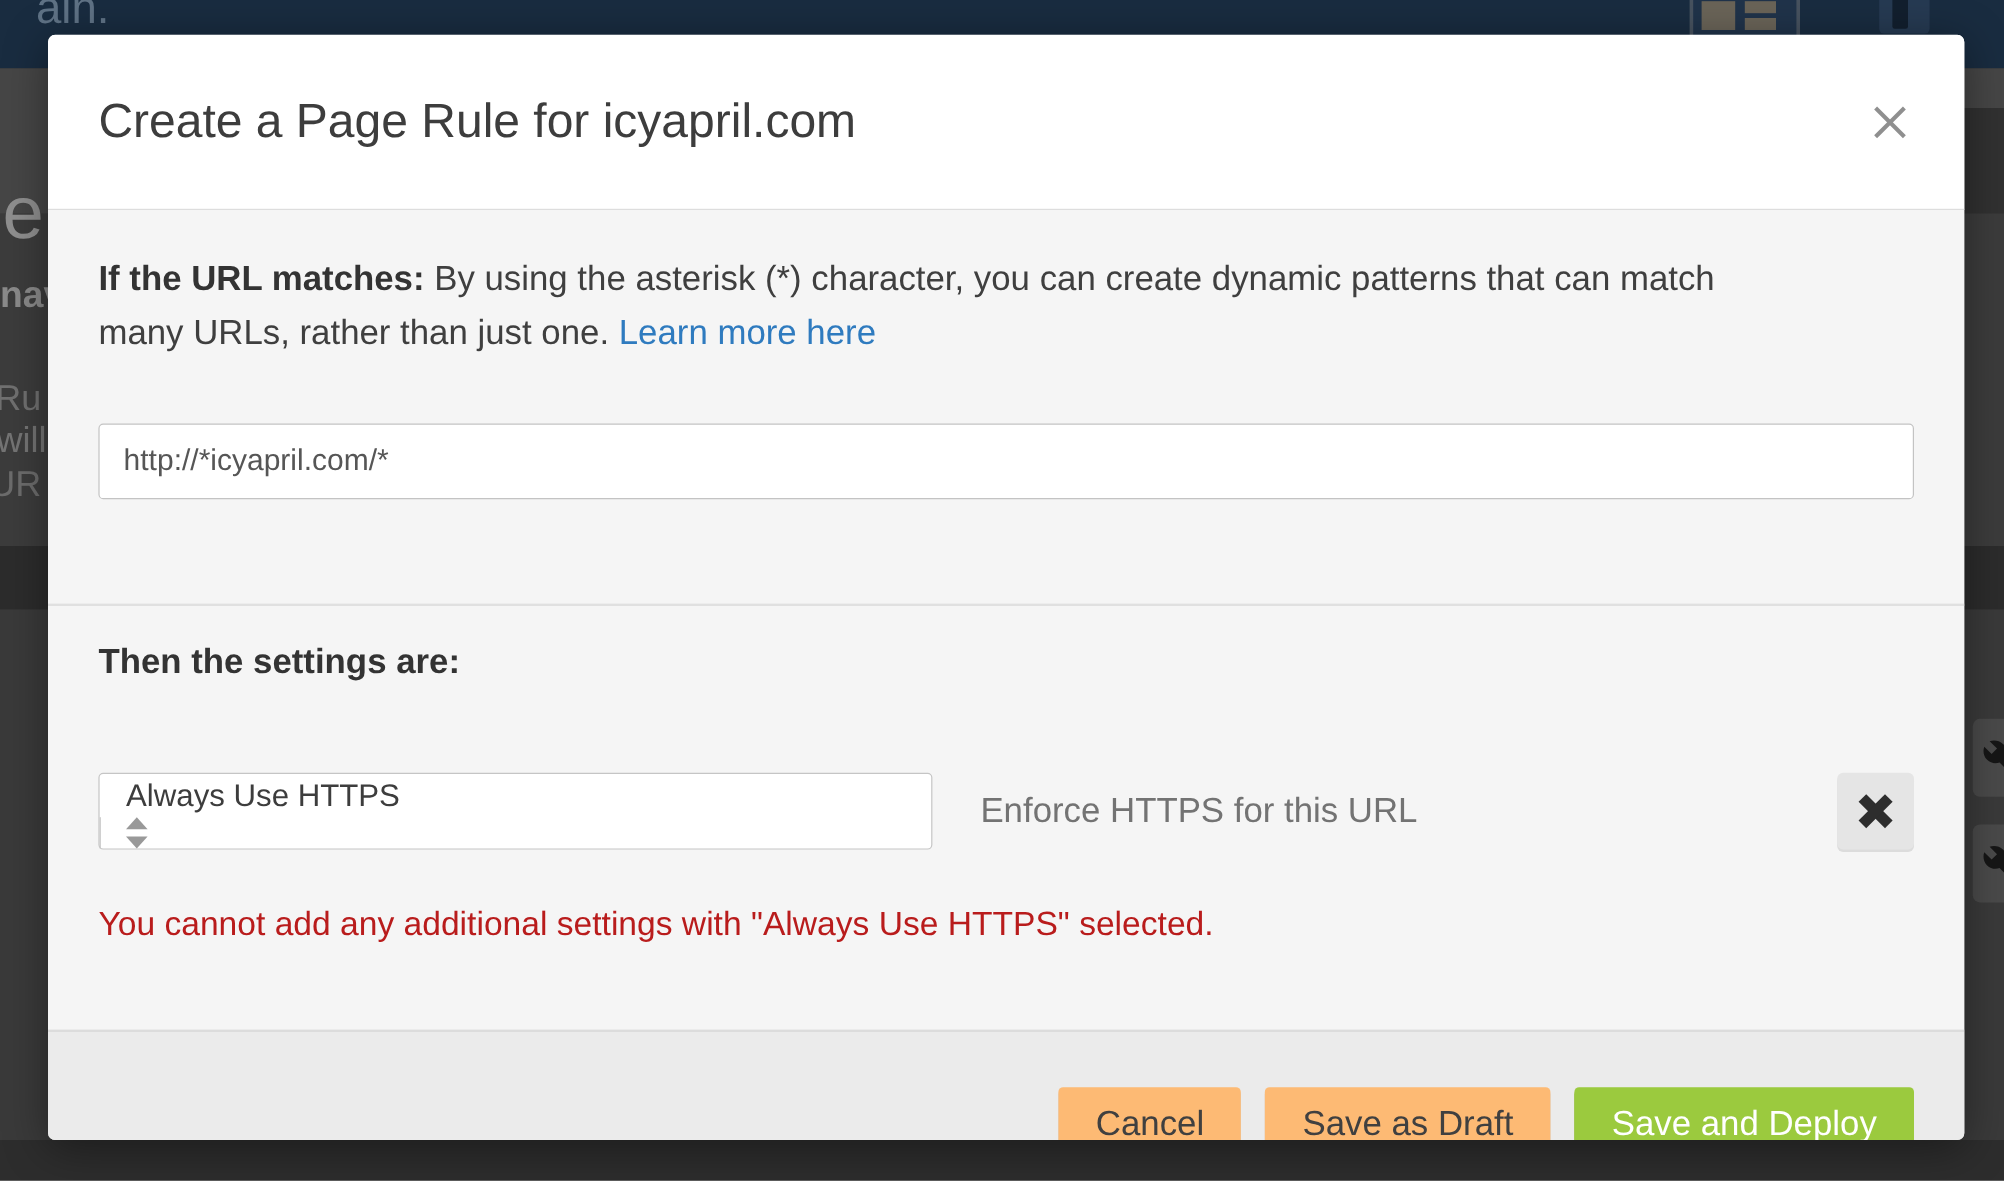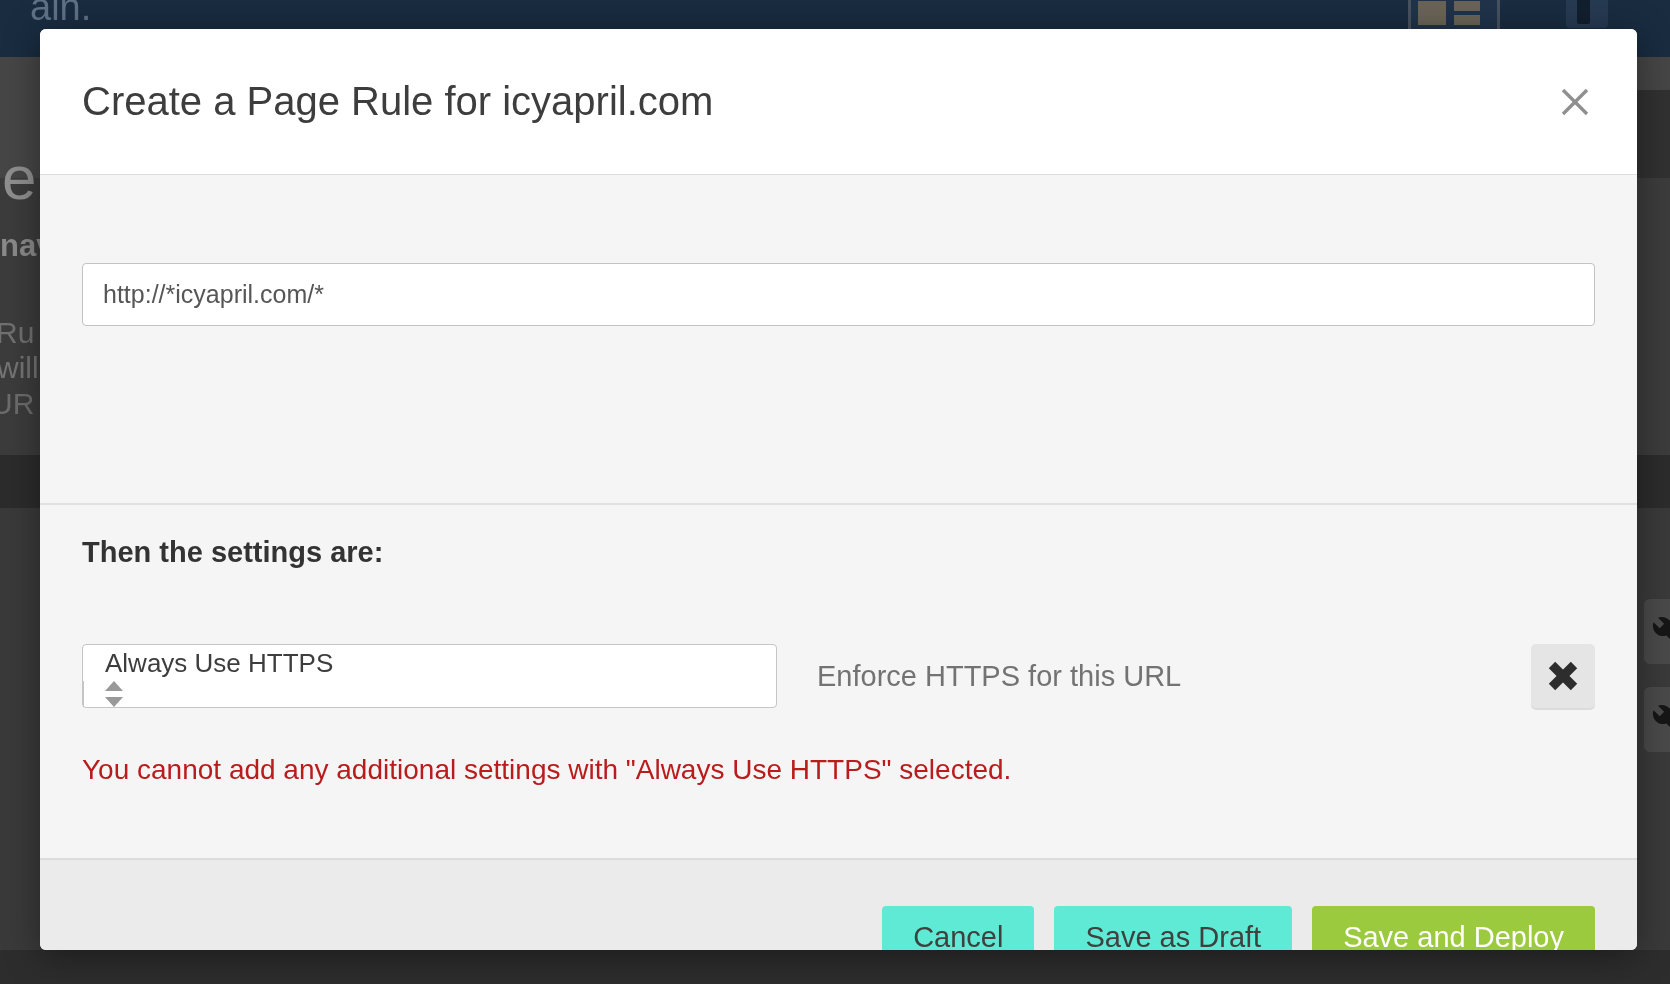--- a/index.html
+++ b/index.html
@@ -57,21 +57,21 @@
   .select-stepper{width:59px;border-left:1px solid #c5c5c5;display:flex;flex-direction:column;align-items:center;justify-content:center;}
   .tri-up{width:0;height:0;border-left:9px solid transparent;border-right:9px solid transparent;border-bottom:10px solid #999999;margin-bottom:6px;}
   .tri-down{width:0;height:0;border-left:9px solid transparent;border-right:9px solid transparent;border-top:10px solid #999999;}
   .setting-desc{margin-left:40px;font-size:29px;color:#737373;}
   .remove-btn{margin-left:auto;width:64px;height:64px;background:#e5e5e5;border:none;border-radius:5px;cursor:pointer;
               display:flex;align-items:center;justify-content:center;box-shadow:0 2px 0 rgba(0,0,0,0.10);}
   .helper-text{margin-top:46px;font-size:28px;color:#b91c1c;}
 
   .modal-footer{height:155px;background:#ebebeb;display:flex;align-items:center;justify-content:flex-end;padding:0 42px;box-sizing:border-box;gap:20px;}
   .btn{height:63px;border:none;border-radius:4px;font-family:inherit;font-size:29px;cursor:pointer;padding:0 31px;}
-  .btn-gray{background:#5eead4;color:#404040;box-shadow:0 2px 0 rgba(0,0,0,0.12);}
+  .btn-gray{background:#fdba74;color:#404040;box-shadow:0 2px 0 rgba(0,0,0,0.12);}
   .btn-green{background:#9bca3e;color:#ffffff;box-shadow:0 2px 0 #84ab33;}
 </style>
 </head>
 <body>
 
 <div class="stage">
 
   <div class="bg-band bg-topbar">
     <span class="bg-topbar-text">ain.</span>
     <div class="bg-appsicon">
@@ -114,20 +114,26 @@
       <div class="modal-title">Create a Page Rule for icyapril.com</div>
       <button class="close-btn">
         <svg width="34" height="34" viewBox="0 0 34 34">
           <line x1="5" y1="5" x2="29" y2="29" stroke="#8f8f8f" stroke-width="3.4"></line>
           <line x1="29" y1="5" x2="5" y2="29" stroke="#8f8f8f" stroke-width="3.4"></line>
         </svg>
       </button>
     </div>
 
     <div class="section-url">
+      <div class="url-paragraph">
+        <b>If the URL matches:</b>
+        <span>By using the asterisk (*) character, you can create dynamic patterns that can match</span><br>
+        <span>many URLs, rather than just one.</span>
+        <a class="link">Learn more here</a>
+      </div>
       <input class="url-input" type="text" value="http://*icyapril.com/*" style="">
     </div>
 
     <div class="section-settings">
       <div class="settings-heading">Then the settings are:</div>
 
       <div class="setting-row">
         <div class="select-box">
           <div class="select-value">Always Use HTTPS</div>
           <div class="select-stepper">

